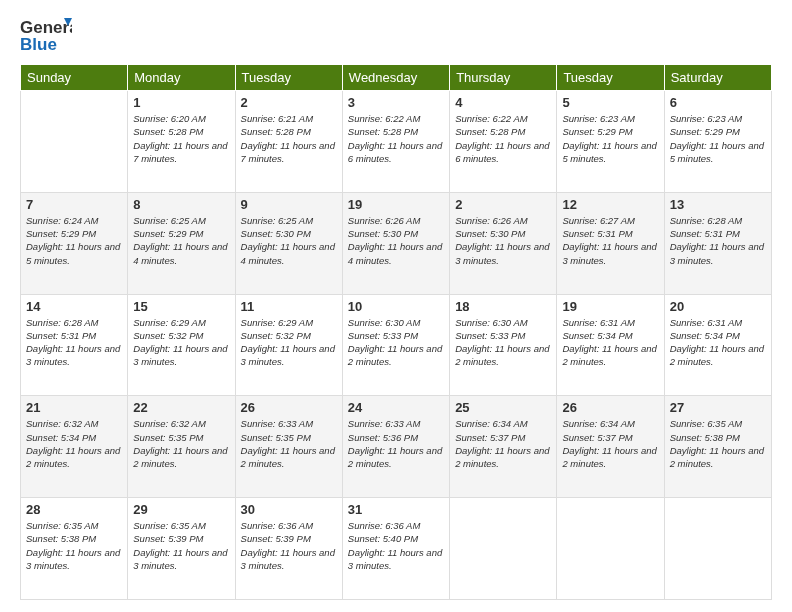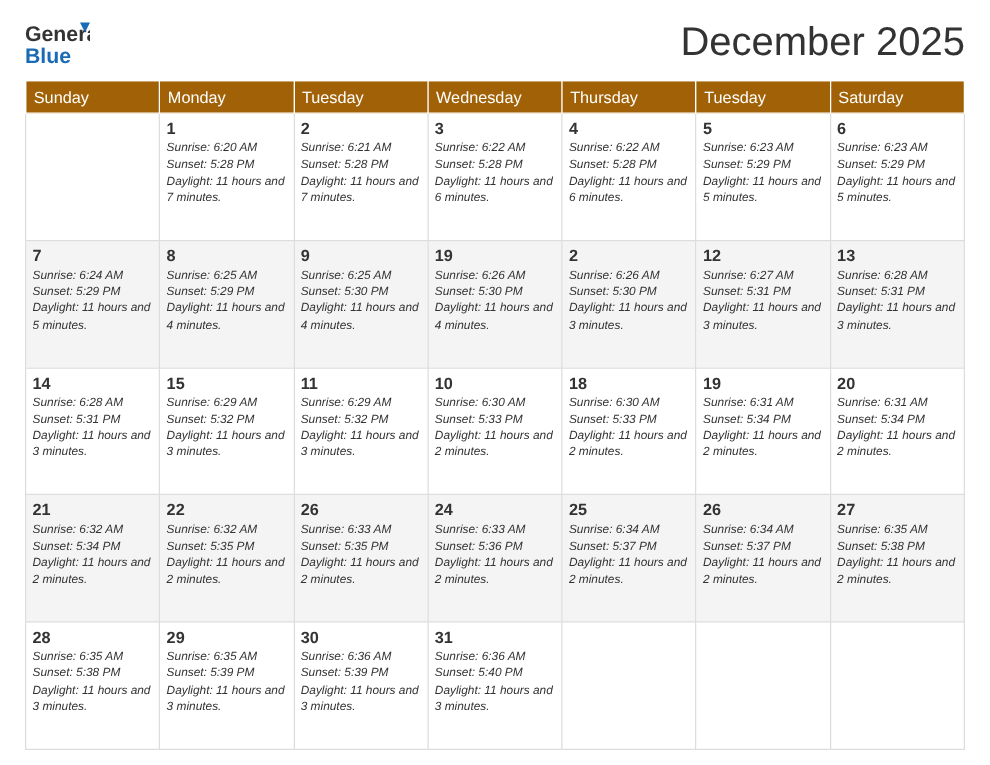--- a/index.html
+++ b/index.html
@@ -73,36 +73,35 @@
       font-size: 9.5px;
       color: #333;
       line-height: 1.4;
       font-style: italic;
     }
     .empty-cell {
       background: #f9f9f9;
     }
     tr:nth-child(odd) td { background: #fff; }
     tr:nth-child(even) td { background: #f4f4f4; }
-    .calendar thead tr th { background: #a16207; }
+    .calendar thead tr th { background: #4d7c0f; }
   </style>
 </head>
 <body>
 
 <div class="page">
   <div class="header">
     <div class="logo">
         <svg width="52" height="38" viewBox="0 0 52 38">
           <text x="0" y="17" font-size="17" font-weight="bold" fill="#333" font-family="Arial">General</text>
           <text x="0" y="34" font-size="17" font-weight="bold" fill="#1a6bb5" font-family="Arial">Blue</text>
           <polygon points="44,2 52,2 48,10" fill="#1a6bb5"></polygon>
         </svg>
       </div>
     <div class="title-block">
-      <div class="month-title">December 2025</div>
     </div>
   </div>
 
   <table class="calendar">
     <thead>
       <tr>
       <th>Sunday</th>
           <th>Monday</th>
           <th>Tuesday</th>
           <th>Wednesday</th>

